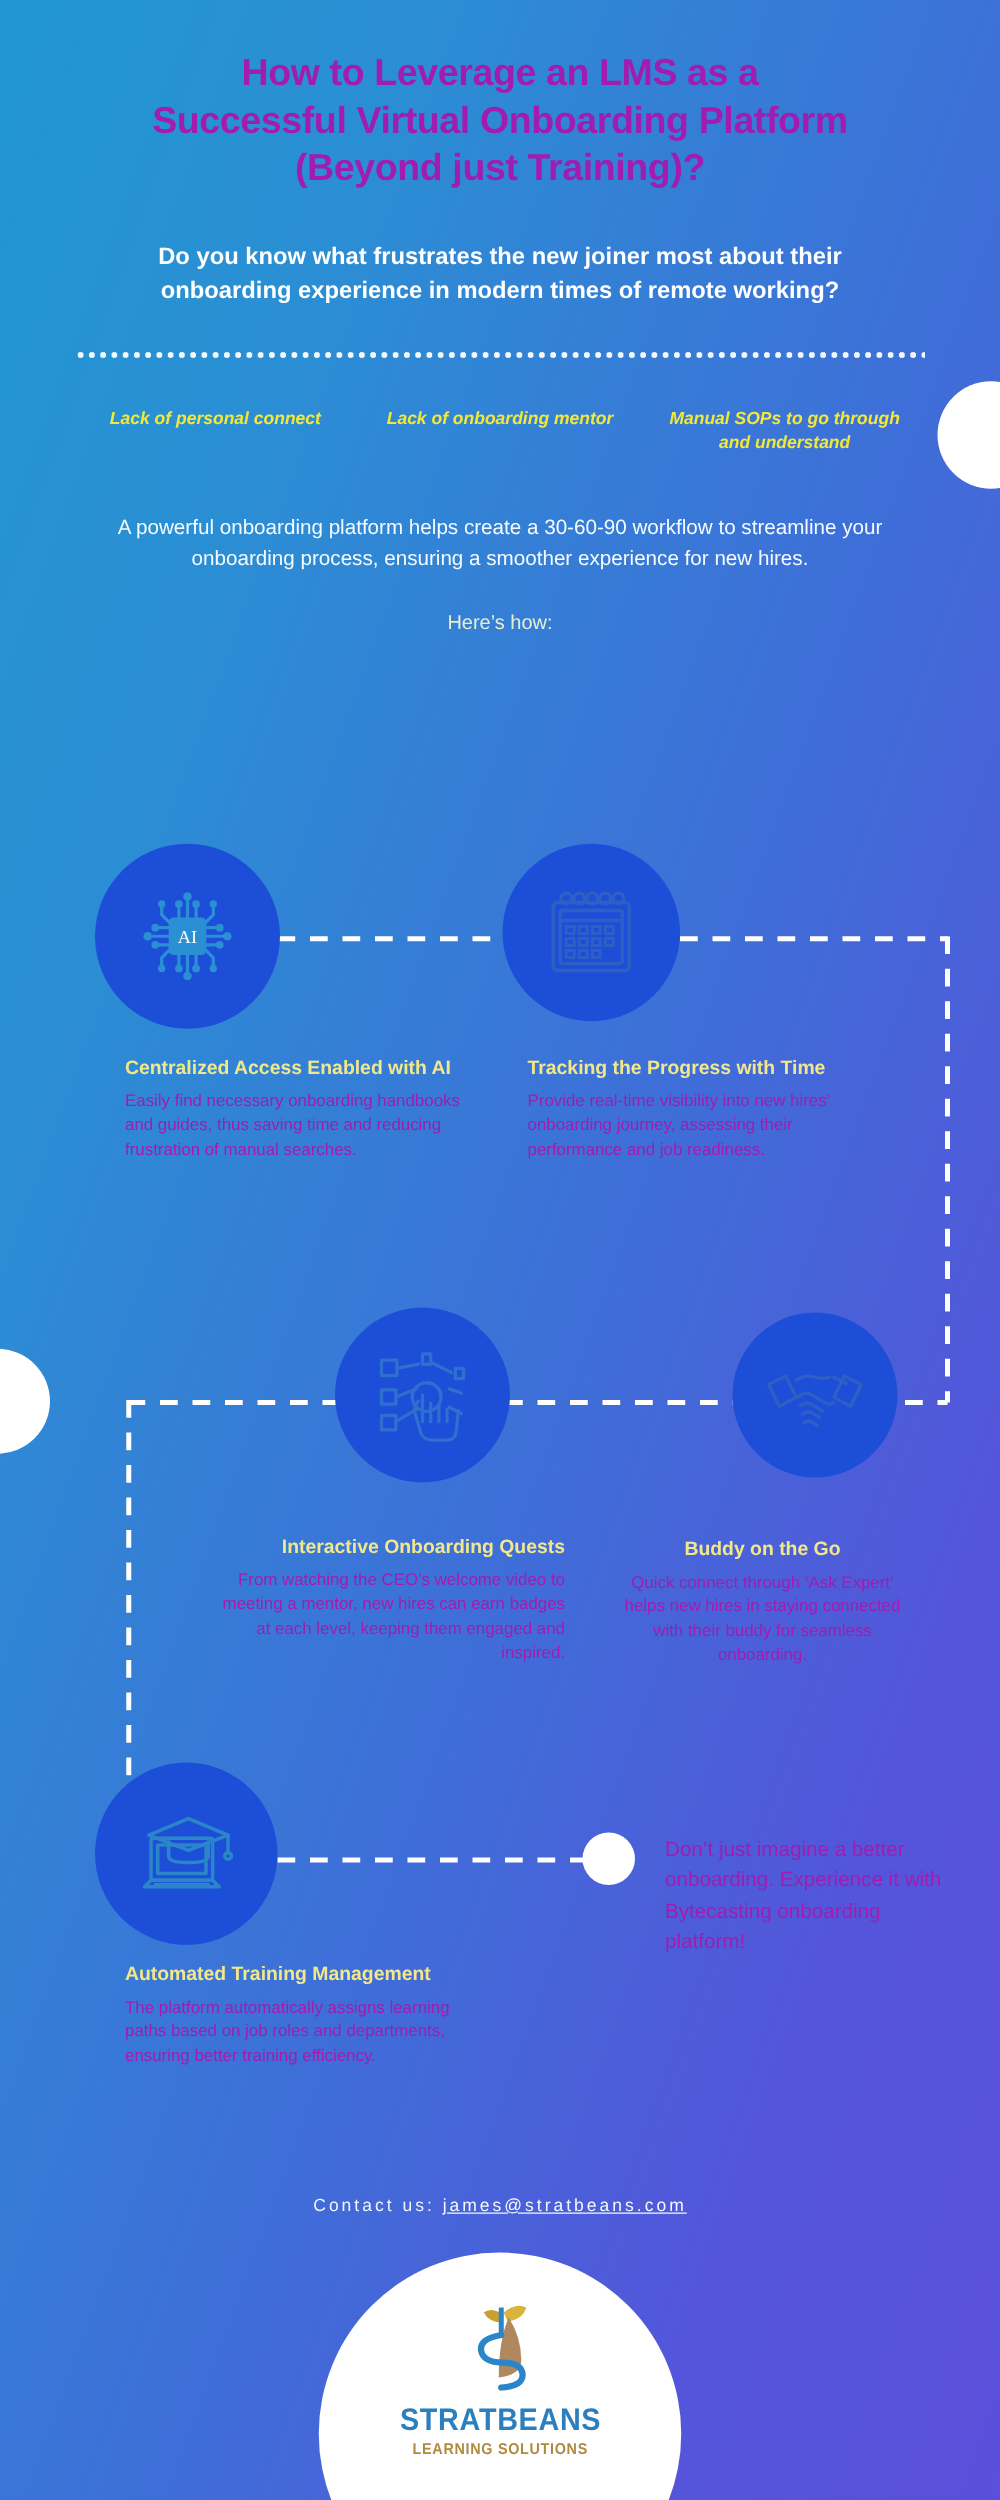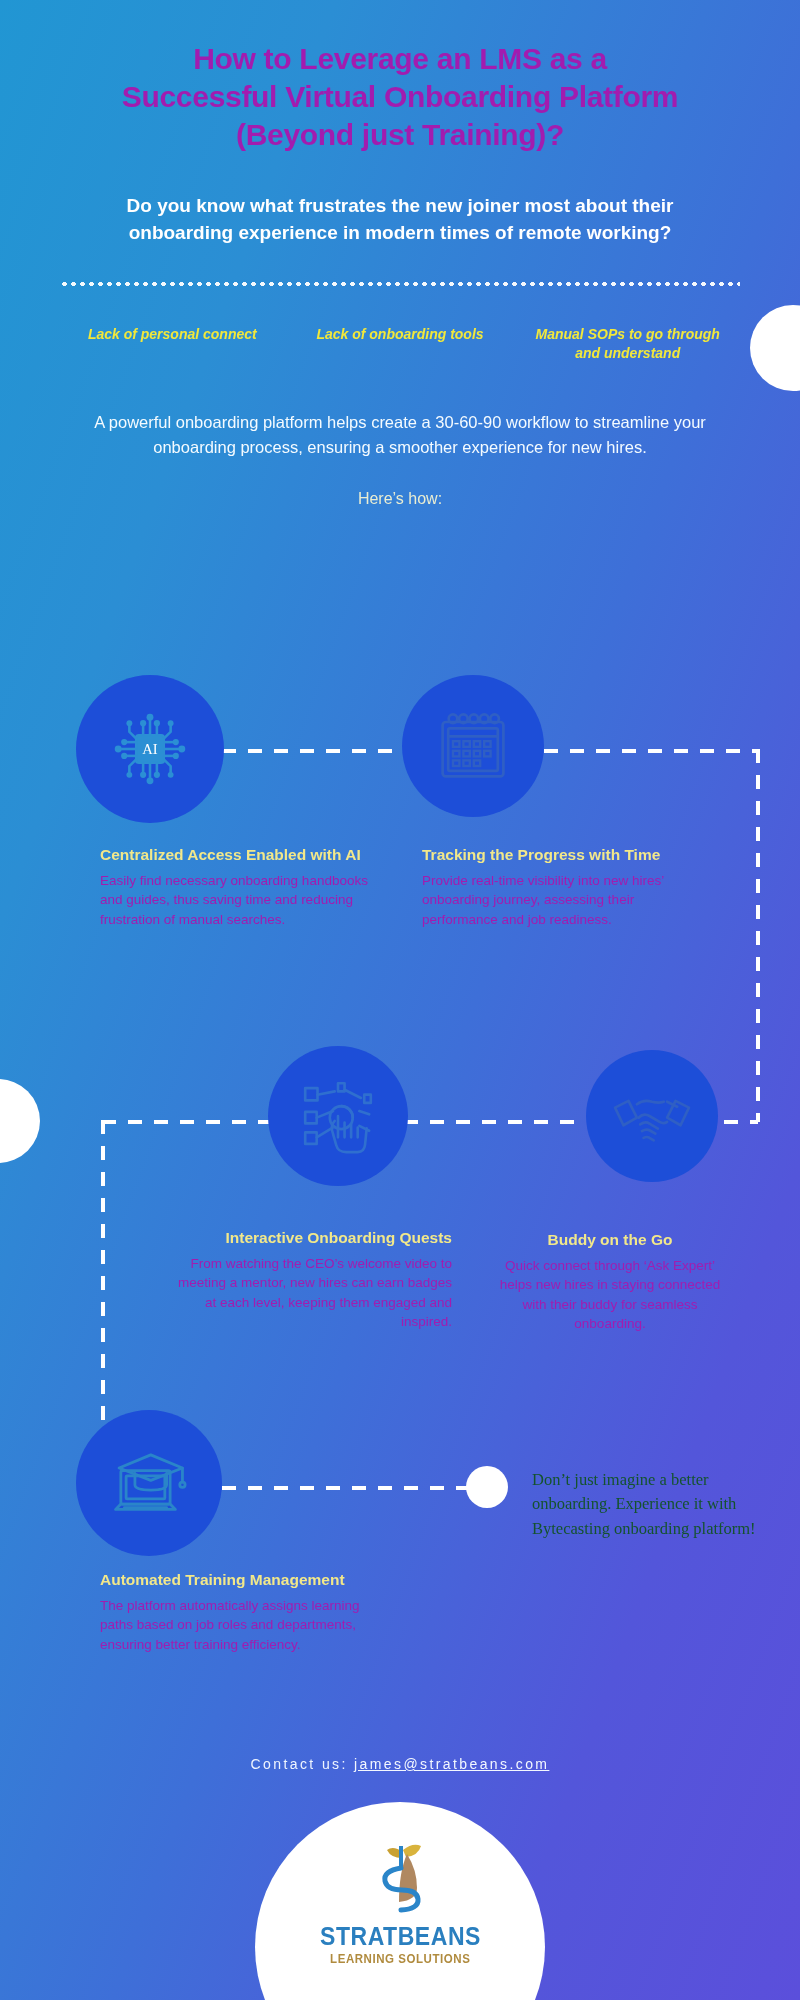--- a/index.html
+++ b/index.html
@@ -166,24 +166,23 @@
     color: #a21caf;
     font-size: 13.5px;
     line-height: 1.45;
   }
   .feature.align-right { text-align: right; }
 
   
   .cta {
     position: absolute;
     z-index: 3;
-    color: #14532d;
+    color: #a21caf;
     font-size: 16.5px;
     line-height: 1.48;
-    font-family: Liberation Serif, serif;
   }
 
   
   .contact {
     position: absolute;
     z-index: 3;
     width: 100%;
     text-align: center;
     font-size: 14px;
     letter-spacing: 2.4px;
@@ -237,21 +236,21 @@
 
   <div class="header">
     <div class="title">How to Leverage an LMS as a Successful Virtual Onboarding Platform (Beyond just Training)?</div>
     <div class="subtitle">Do you know what frustrates the new joiner most about their onboarding experience in modern times of remote working?</div>
   </div>
 
   <div class="dotted-divider"></div>
 
   <div class="pain-points">
     <div class="pain-point">Lack of personal connect</div>
-    <div class="pain-point">Lack of onboarding tools</div>
+    <div class="pain-point">Lack of onboarding mentor</div>
     <div class="pain-point">Manual SOPs to go through and understand</div>
   </div>
 
   <div class="intro">A powerful onboarding platform helps create a 30-60-90 workflow to streamline your onboarding process, ensuring a smoother experience for new hires.</div>
   <div class="heres-how">Here’s how:</div>
 
   <div class="dash-h" style="left:196px; top:749px; width:206px;"></div>
 
   <div class="dash-h" style="left:544px; top:749px; width:214px;"></div>
   <div class="dash-v" style="left:756px; top:749px; height:373px;"></div>

